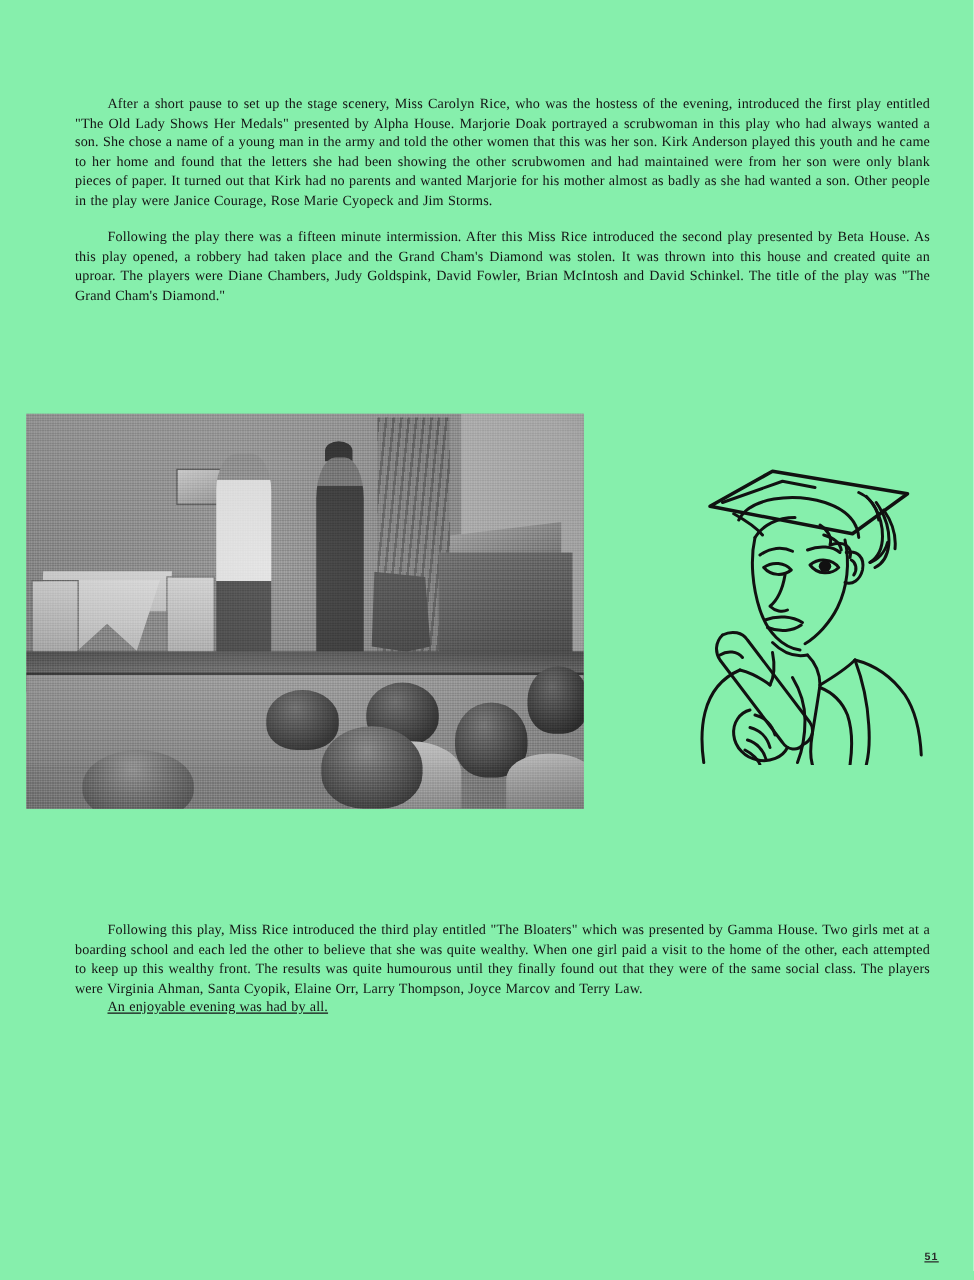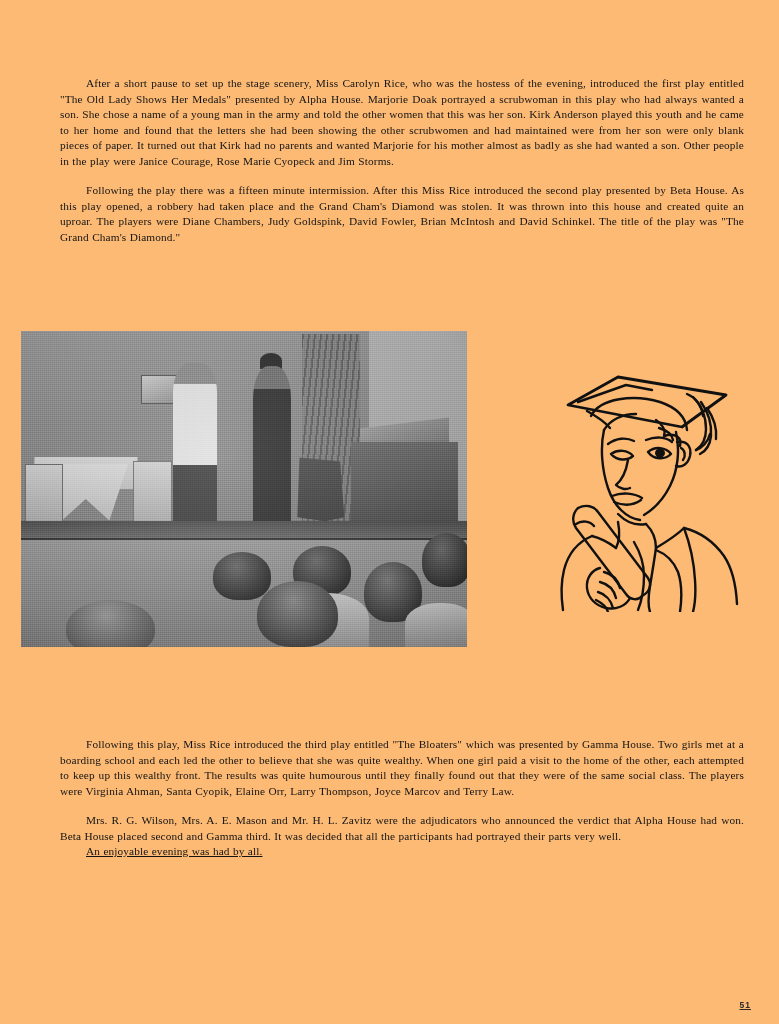--- a/index.html
+++ b/index.html
@@ -14,21 +14,21 @@
     position: relative;
     overflow: hidden;
     font-family: "Liberation Serif", "DejaVu Serif", serif;
     color: #111111;
     -webkit-font-smoothing: antialiased;
   }
 
   .page {
     position: absolute;
     inset: 0;
-    background: #fdba74;
+    background: #86efac;
   }
 
   
   .text-col {
     position: absolute;
     left: 60px;
     width: 684px;
   }
 
   .para {
@@ -329,19 +329,18 @@
       <path d="M50 236 C60 238 70 234 74 226"></path>
       <path d="M48 200 C56 202 62 208 64 216"></path>
       <path d="M44 210 C52 212 58 218 60 226"></path>
       <path d="M42 220 C49 222 55 228 57 236"></path>
       <path d="M40 228 C46 231 51 236 52 240"></path>
     </svg>
   </div>
 
   <div class="text-col block-bottom">
     <p class="para">Following this play, Miss Rice introduced the third play entitled "The Bloaters" which was presented by Gamma House. Two girls met at a boarding school and each led the other to believe that she was quite wealthy. When one girl paid a visit to the home of the other, each attempted to keep up this wealthy front. The results was quite humourous until they finally found out that they were of the same social class. The players were Virginia Ahman, Santa Cyopik, Elaine Orr, Larry Thompson, Joyce Marcov and Terry Law.</p>
-    <p class="para">Mrs. R. G. Wilson, Mrs. A. E. Mason and Mr. H. L. Zavitz were the adjudicators who announced the verdict that Alpha House had won. Beta House placed second and Gamma third. It was decided that all the participants had portrayed their parts very well.</p>
     <p class="para no-indent" style="margin-top:0;text-indent:26px;">An enjoyable evening was had by all.</p>
   </div>
 
   <div class="page-number">51</div>
 
 </div>
 
 </body></html>

